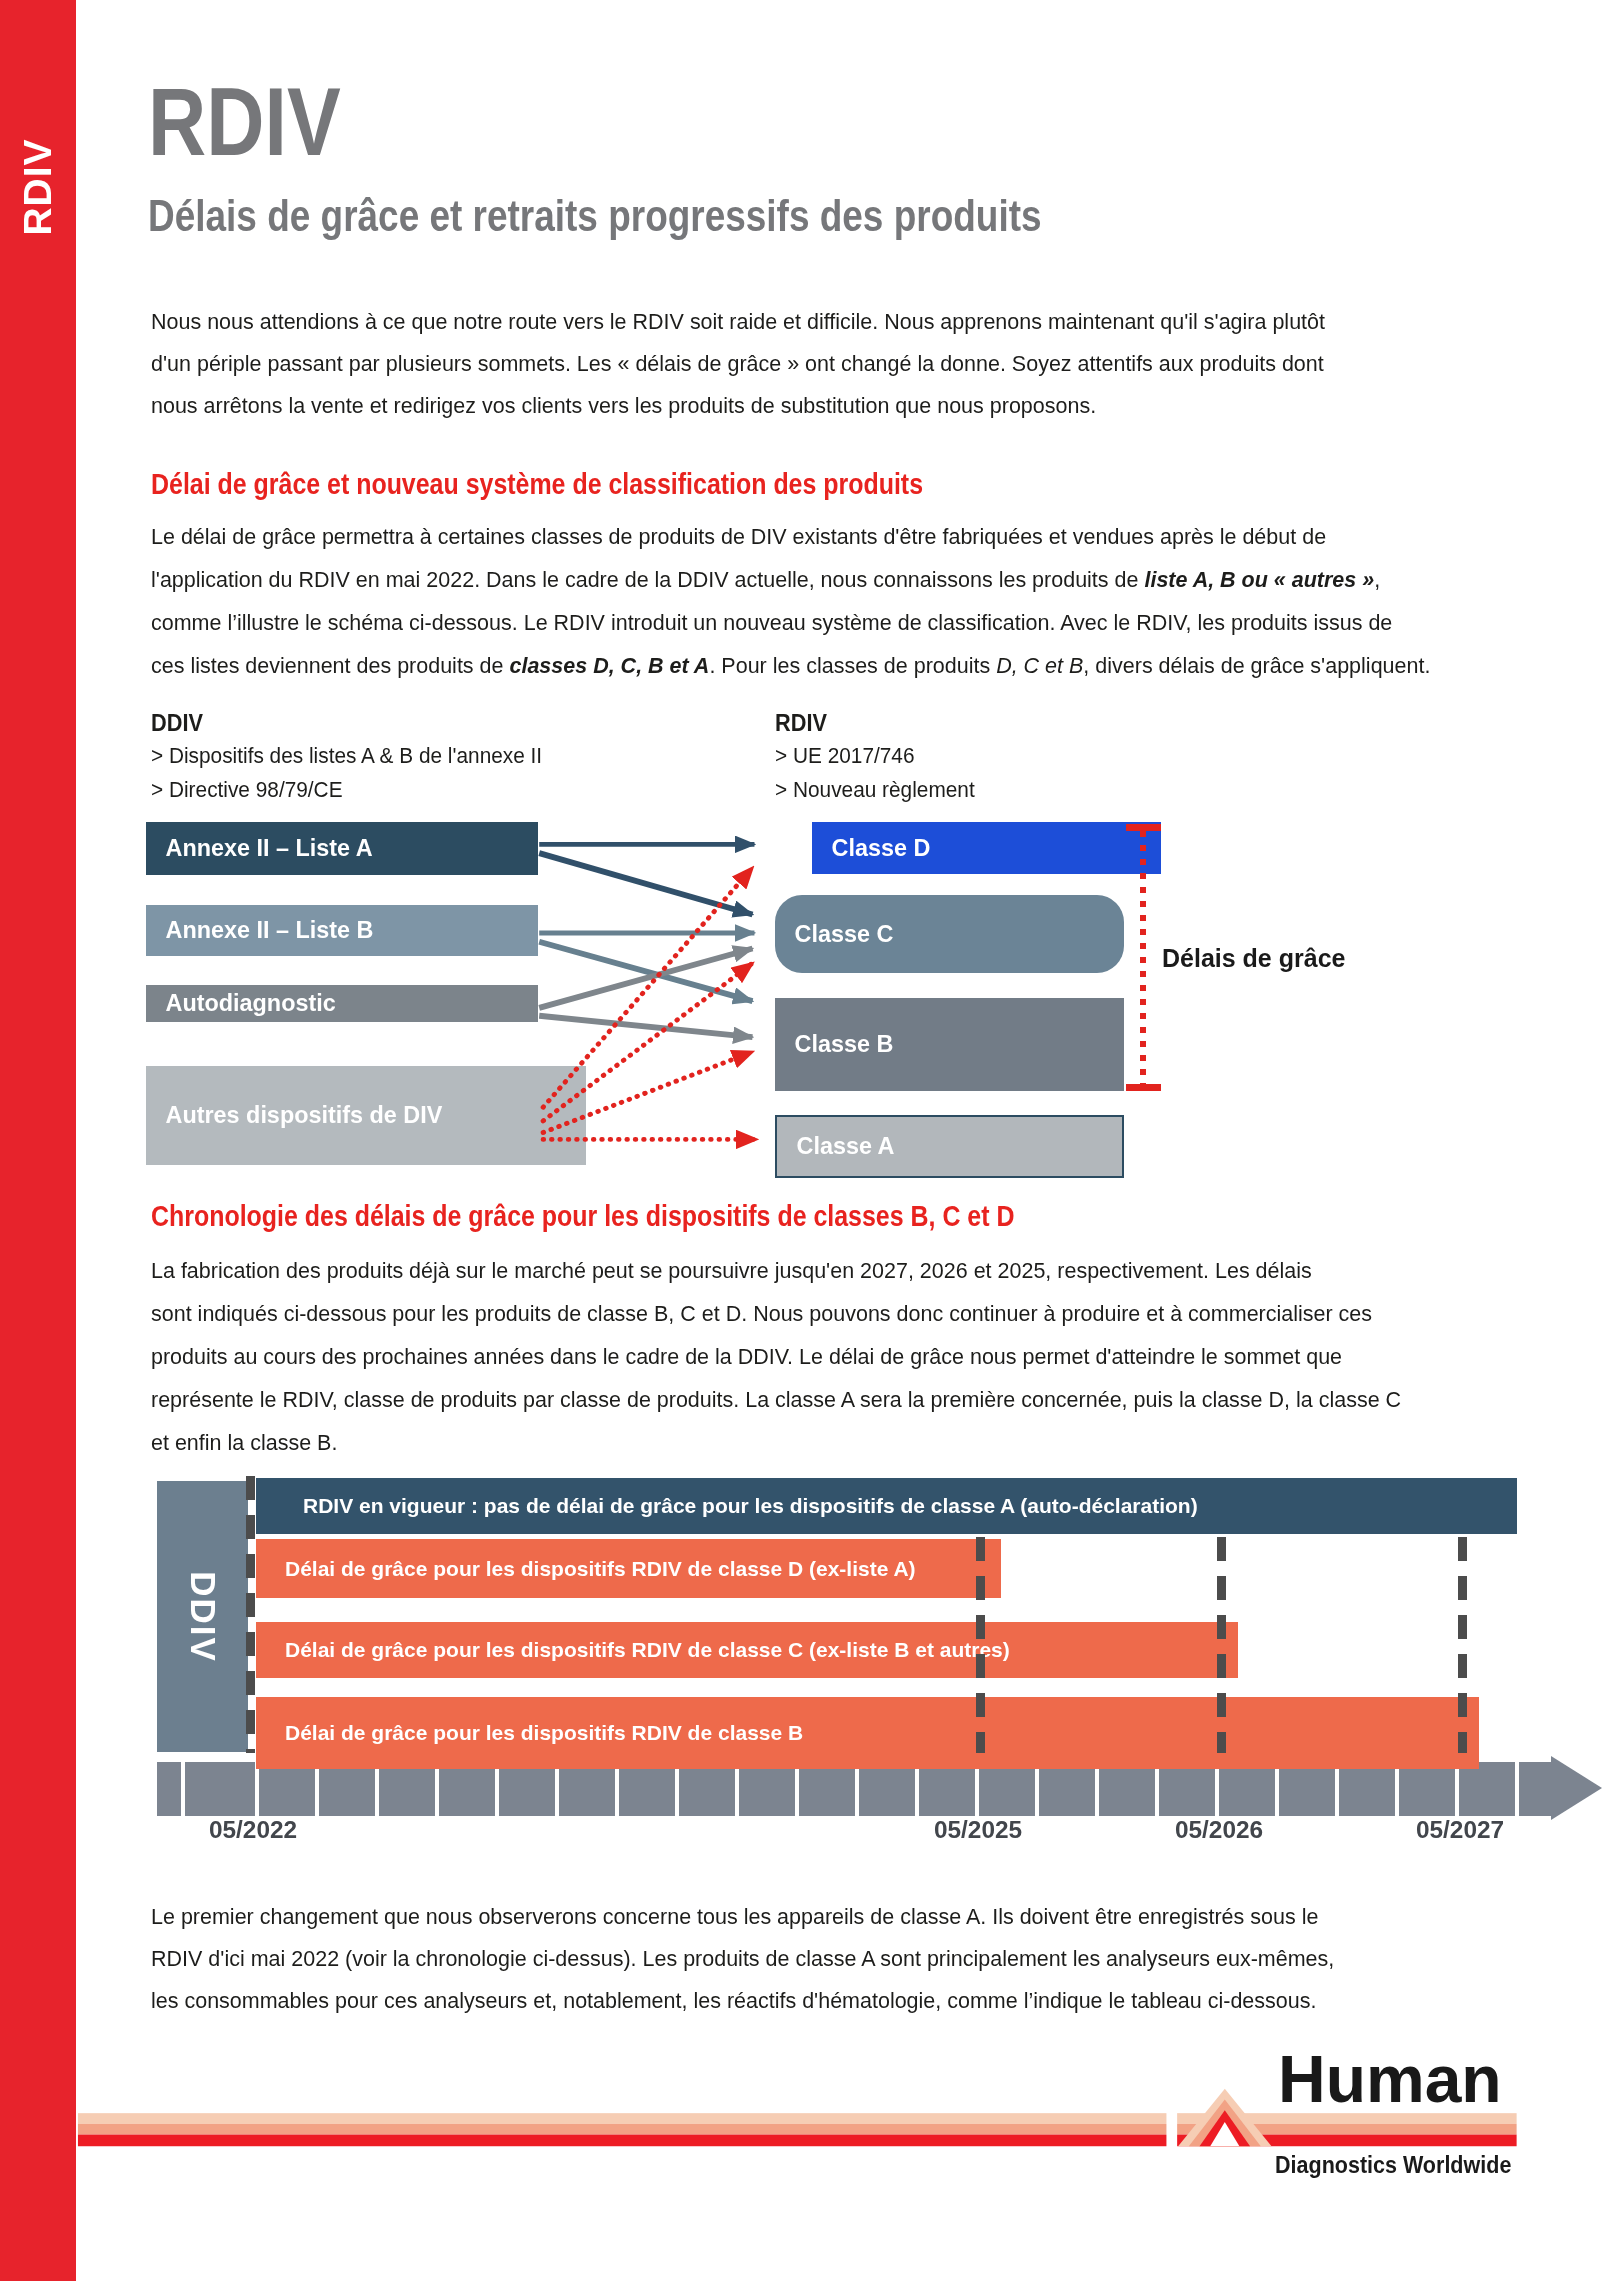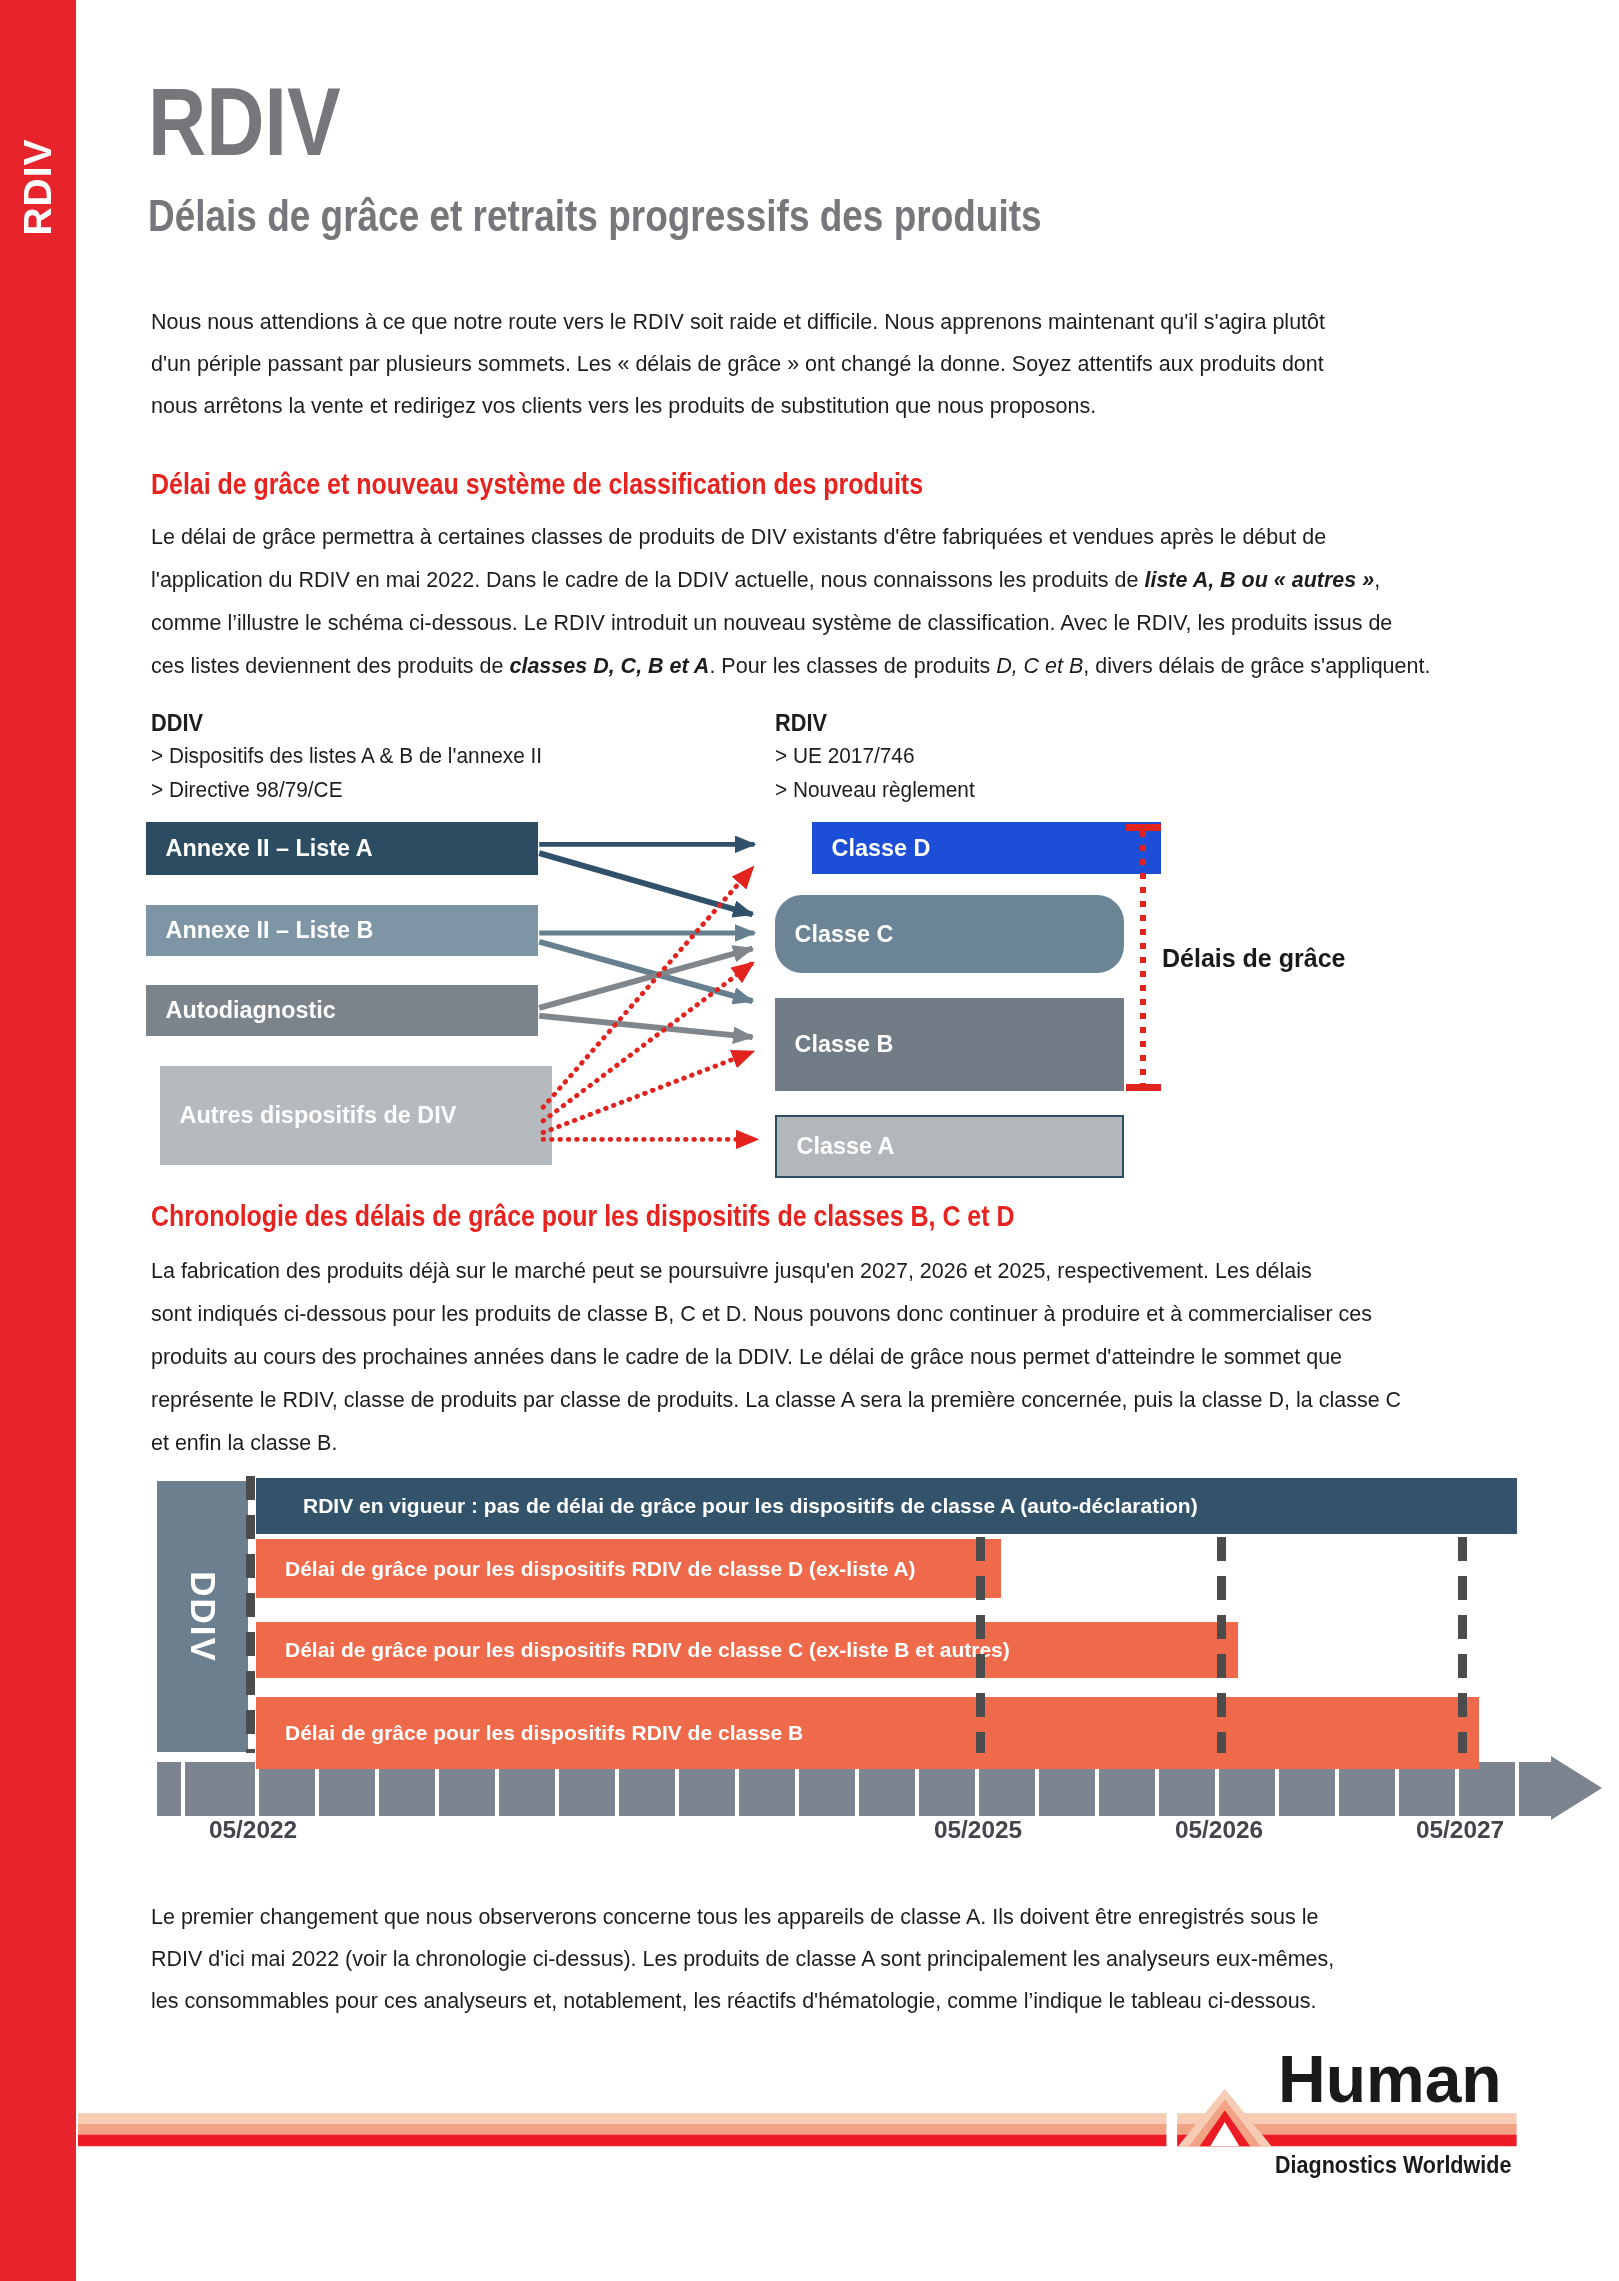--- a/index.html
+++ b/index.html
@@ -37,22 +37,22 @@
   .diag-head .dh-title{font-size:23.4px;font-weight:700;line-height:31px;}
   .diag-head .dh-line{font-size:22.4px;line-height:34px;white-space:nowrap;}
   #diag-left-head{left:151px;top:708px;}
   #diag-right-head{left:775px;top:708px;}
 
   
   .dbox{display:flex;align-items:center;padding-left:19.5px;box-sizing:border-box;
         color:#ffffff;font-size:23.4px;font-weight:700;white-space:nowrap;}
   #box-la{left:146px;top:822px;width:392px;height:53px;background:#2c4c61;}
   #box-lb{left:146px;top:905px;width:392px;height:51px;background:#7e95a6;}
-  #box-auto{left:146px;top:985px;width:392px;height:51px;background:#7c848b;}
-  #box-autres{left:160px;top:1066px;width:392px;height:99px;background:#b4babe;}
+  #box-auto{left:146px;top:985px;width:392px;height:37px;background:#7c848b;}
+  #box-autres{left:146px;top:1066px;width:440px;height:99px;background:#b4babe;}
   #box-cd{left:775px;top:822px;width:349px;height:52px;background:#1d4ed8;margin-left:37px;}
   #box-cc{left:775px;top:895px;width:349px;height:78px;background:#6b8496;border-radius:27px;}
   #box-cb{left:775px;top:998px;width:349px;height:93px;background:#727c87;}
   #box-ca{left:775px;top:1115px;width:349px;height:63px;background:#b2b7bb;border:2.9px solid #2c4c61;}
 
   #arrow-svg{left:532px;top:819px;}
 
   
   #bracket-line{left:1140px;top:831px;width:5.9px;height:254px;
      background-image:repeating-linear-gradient(180deg,#e2231e 0 6.3px,transparent 6.3px 14px);}

